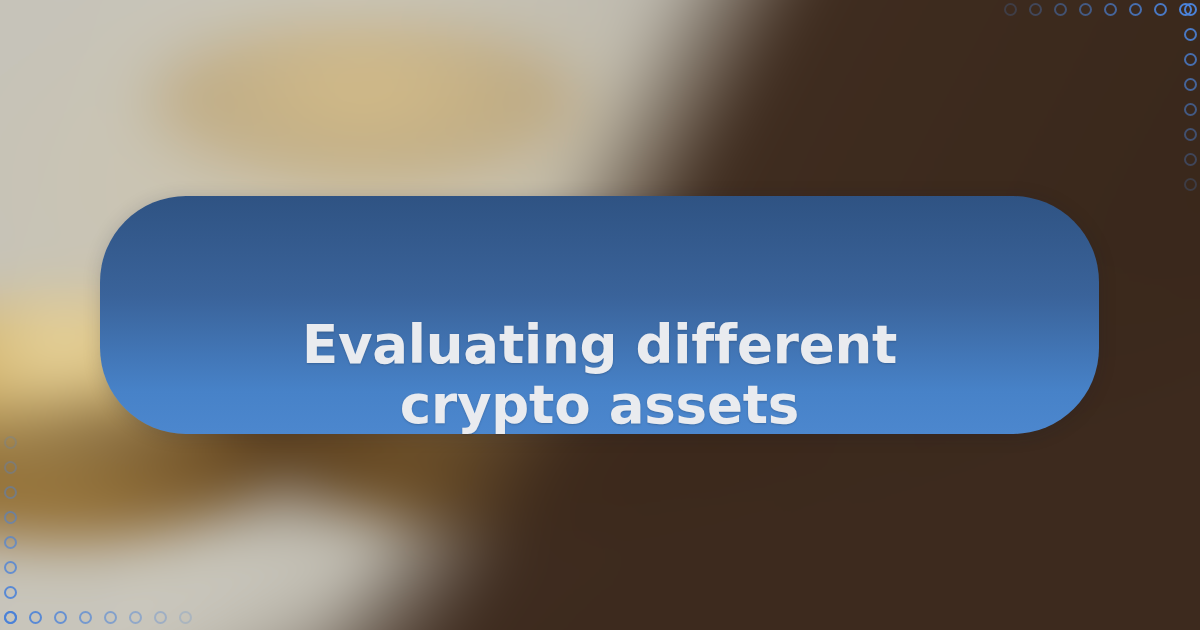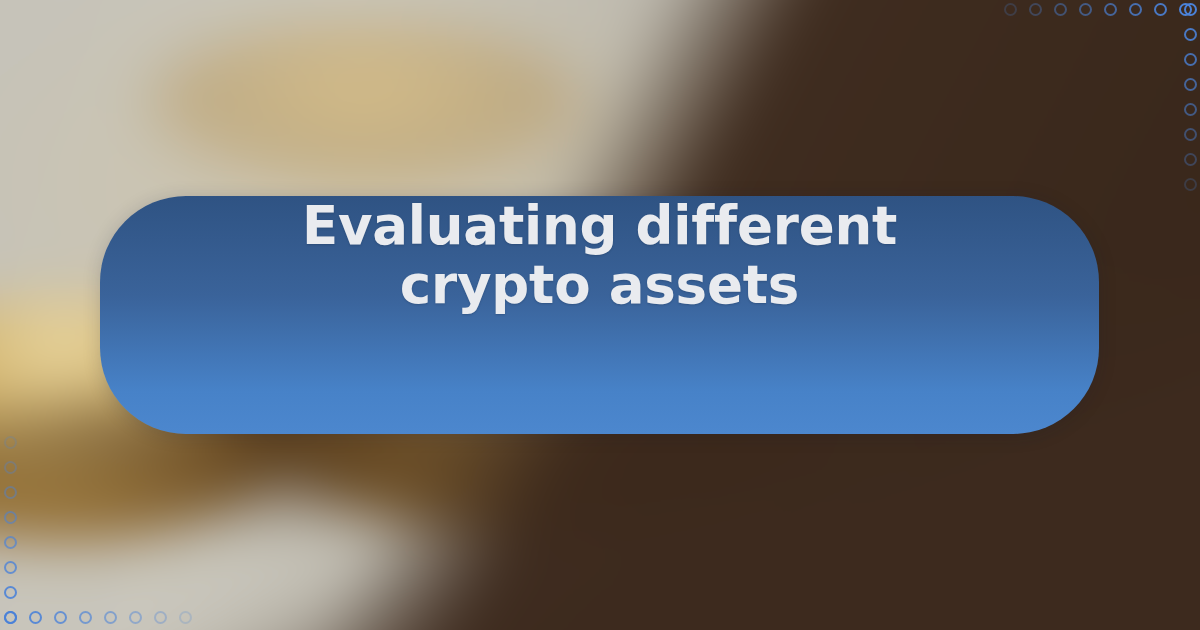--- a/index.html
+++ b/index.html
@@ -88,21 +88,21 @@
   
   .title-card {
     position: absolute;
     left: 100px;
     top: 196px;
     width: 999px;
     height: 238px;
     border-radius: 86px;
     background: linear-gradient(180deg, #2f5383 0%, #3a639a 42%, #4782c8 82%, #4c87ce 100%);
     display: flex;
-    align-items: flex-start;
+    align-items: flex-end;
     justify-content: center;
     box-shadow: 0 2px 18px rgba(20,30,50,0.18);
   }
   .title-text {
     color: #e9ebef;
     font-size: 53px;
     font-weight: 700;
     line-height: 1.12;
     text-align: center;
     letter-spacing: -0.2px;

